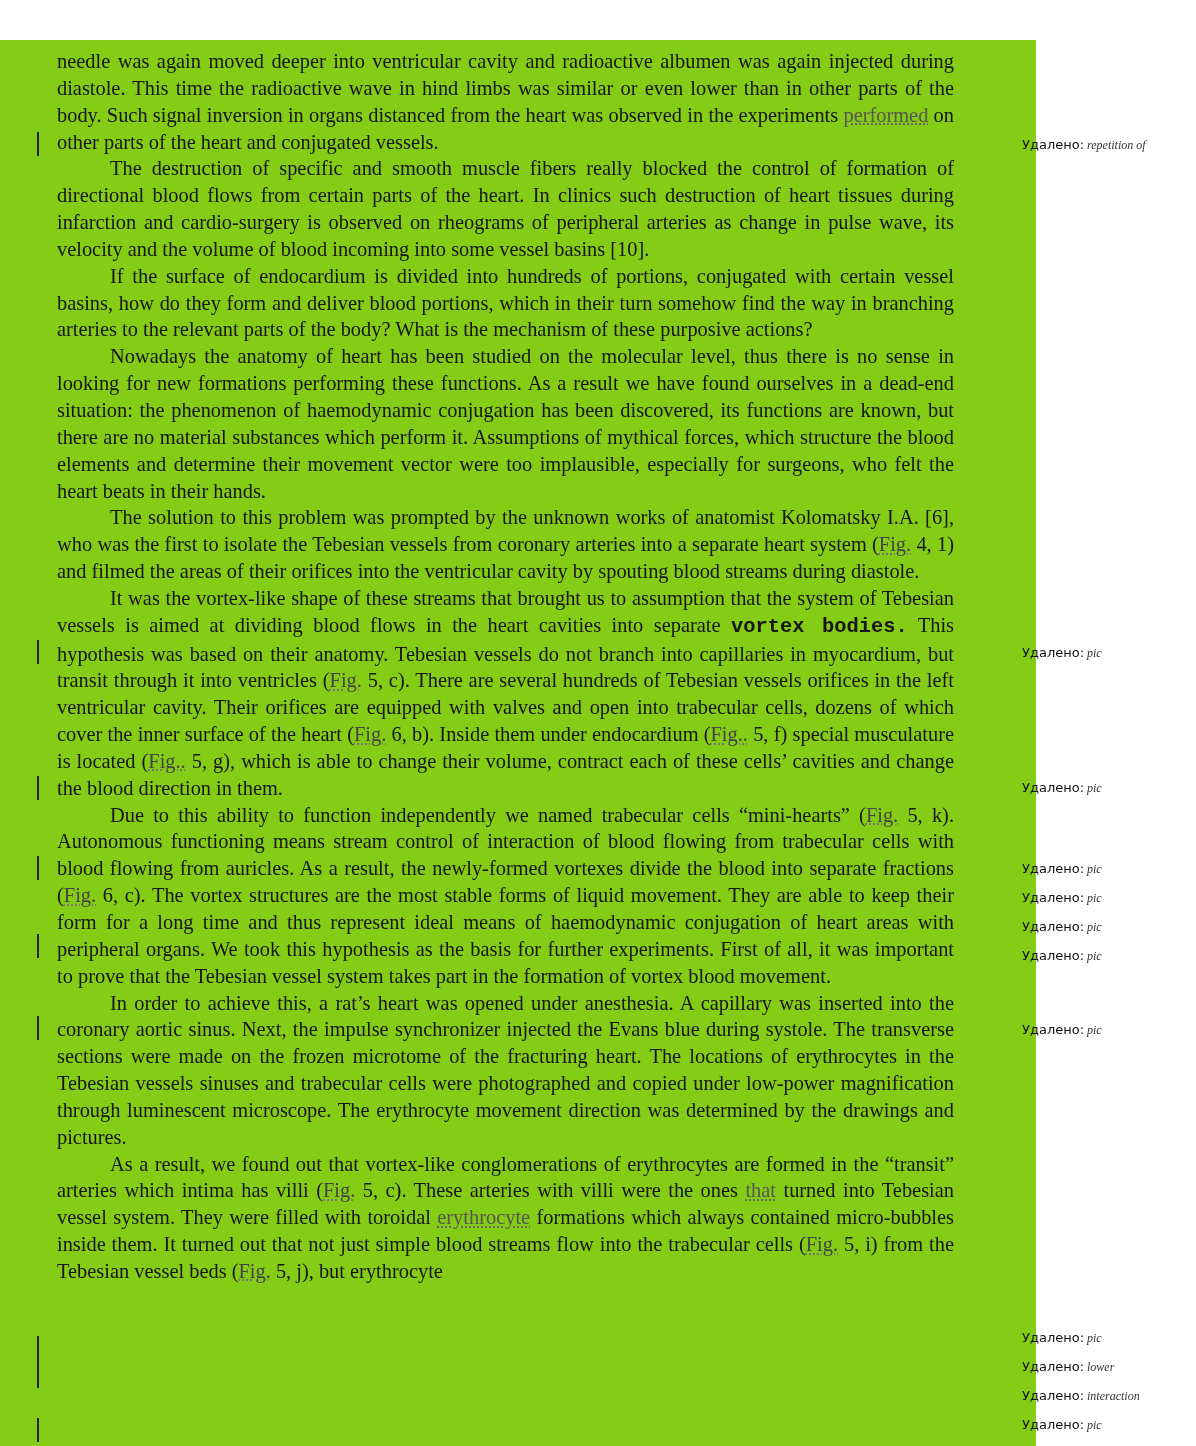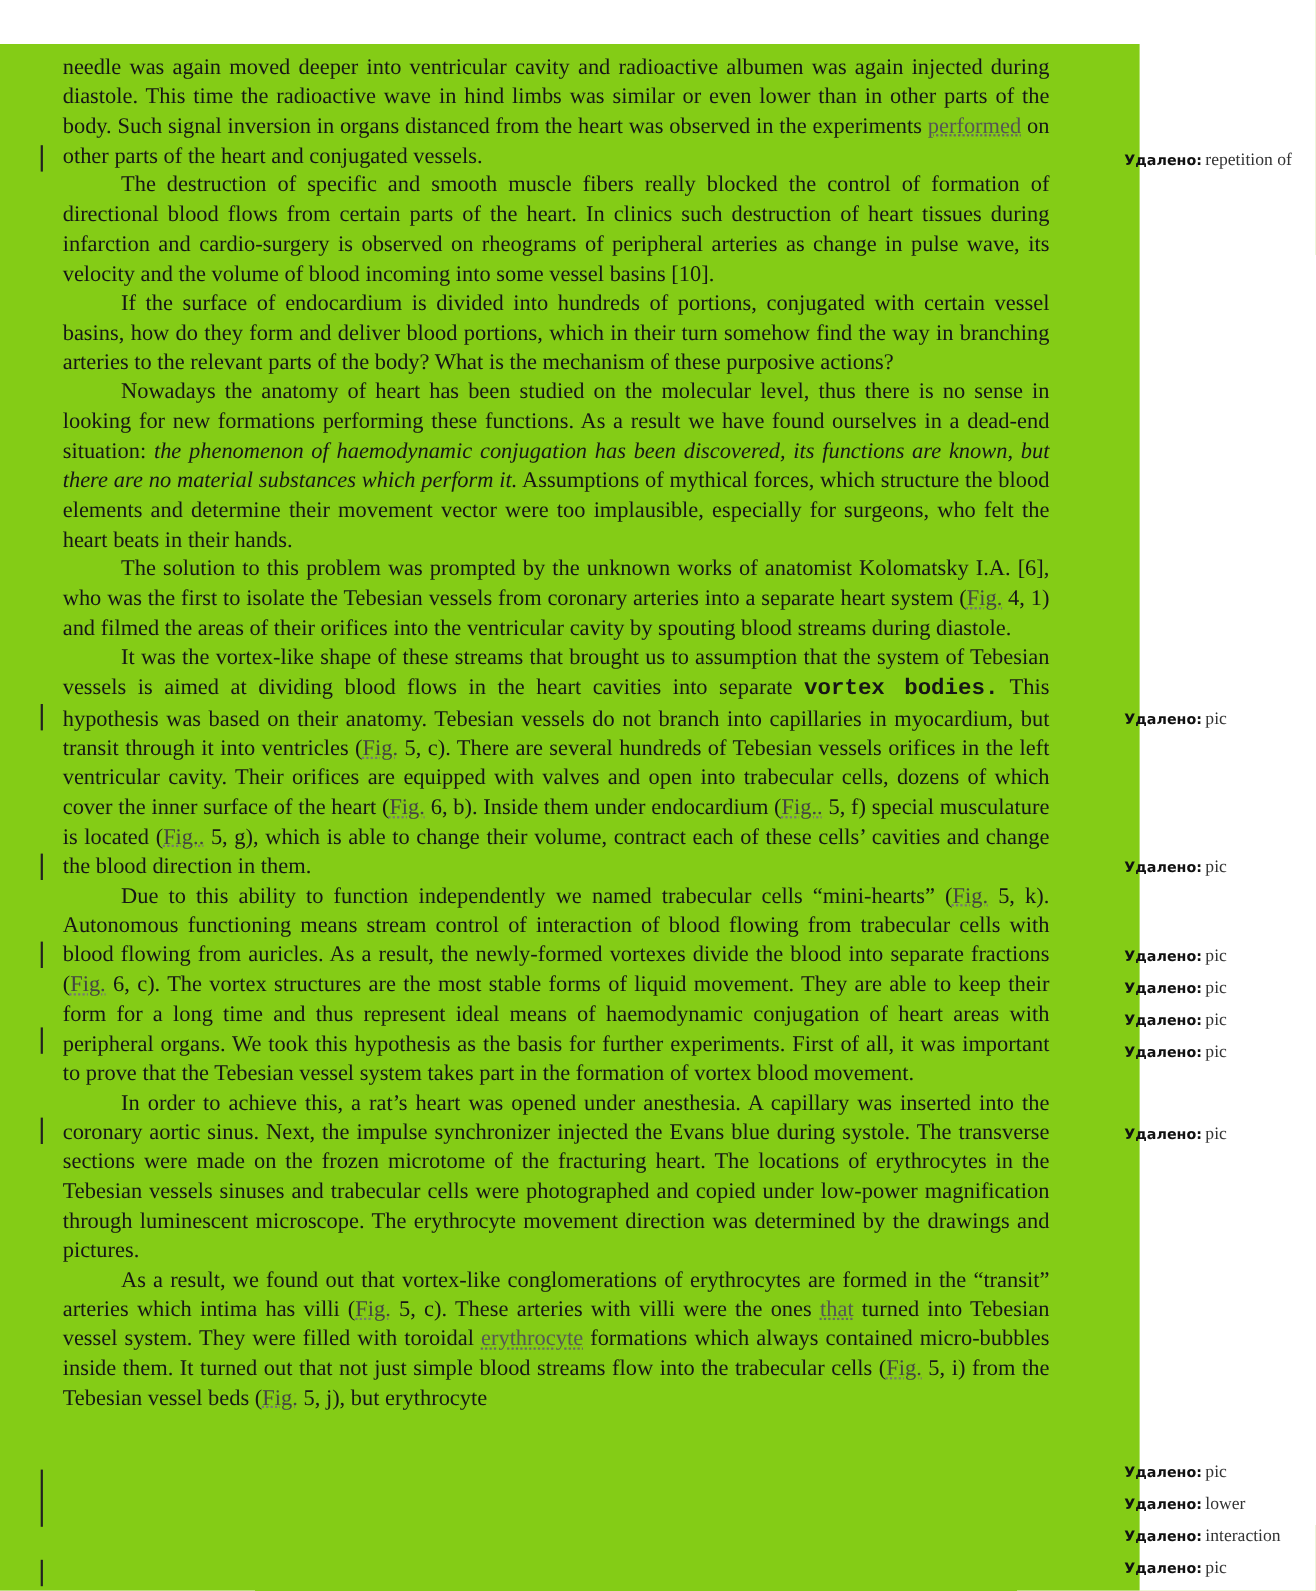--- a/index.html
+++ b/index.html
@@ -16,33 +16,34 @@
   .para { margin: 0; text-align: justify; text-align-last: left; }
   .para.indent { text-indent: 53px; }
   .para span { }
   .fig-ref {
     color: #444; text-decoration: underline dotted #777; font-family: Liberation Serif, serif;
   }
   .ins-mark {
     color: #555; text-decoration: underline dotted #666;
   }
   .bold { font-weight: bold; font-family: Liberation Mono, monospace; }
-  .ital { font-style: italic; }
+  .ital { }
   .change-bar {
     position: absolute; left: 37px; width: 2px; background: #222;
   }
   .balloon {
     position: absolute; left: 1022px;
     font-family: "DejaVu Sans", sans-serif; font-size: 13px; color: #111;
     white-space: nowrap;
   }
-  .balloon .bl-label { font-weight: bold; }
+  .balloon .bl-label { font-weight: normal; }
   .balloon .bl-text {
-    font-family: "Liberation Serif", serif; font-size: 16px; color: #333;
+    font-family: "Liberation Serif", serif; font-size: 12px; color: #333;
     margin-left: 3px;
+    font-style: italic;
   }
 </style>
 </head>
 <body>
 
 <div class="page">
 
   <div class="body-text" id="body-text">
       <p class="para"><span>needle was again moved deeper into ventricular cavity and radioactive albumen was again injected during diastole. This time the radioactive wave in hind limbs was similar or even lower than in other parts of the body. Such signal inversion in organs distanced from the heart was observed in the experiments </span><span class="ins-mark">performed</span><span> on other parts of the heart and conjugated vessels.</span></p>
       <p class="para indent"><span>The destruction of specific and smooth muscle fibers really blocked the control of formation of directional blood flows from certain parts of the heart. In clinics such destruction of heart tissues during infarction and cardio-surgery is observed on rheograms of peripheral arteries as change in pulse wave, its velocity and the volume of blood incoming into some vessel basins [10].</span></p>

